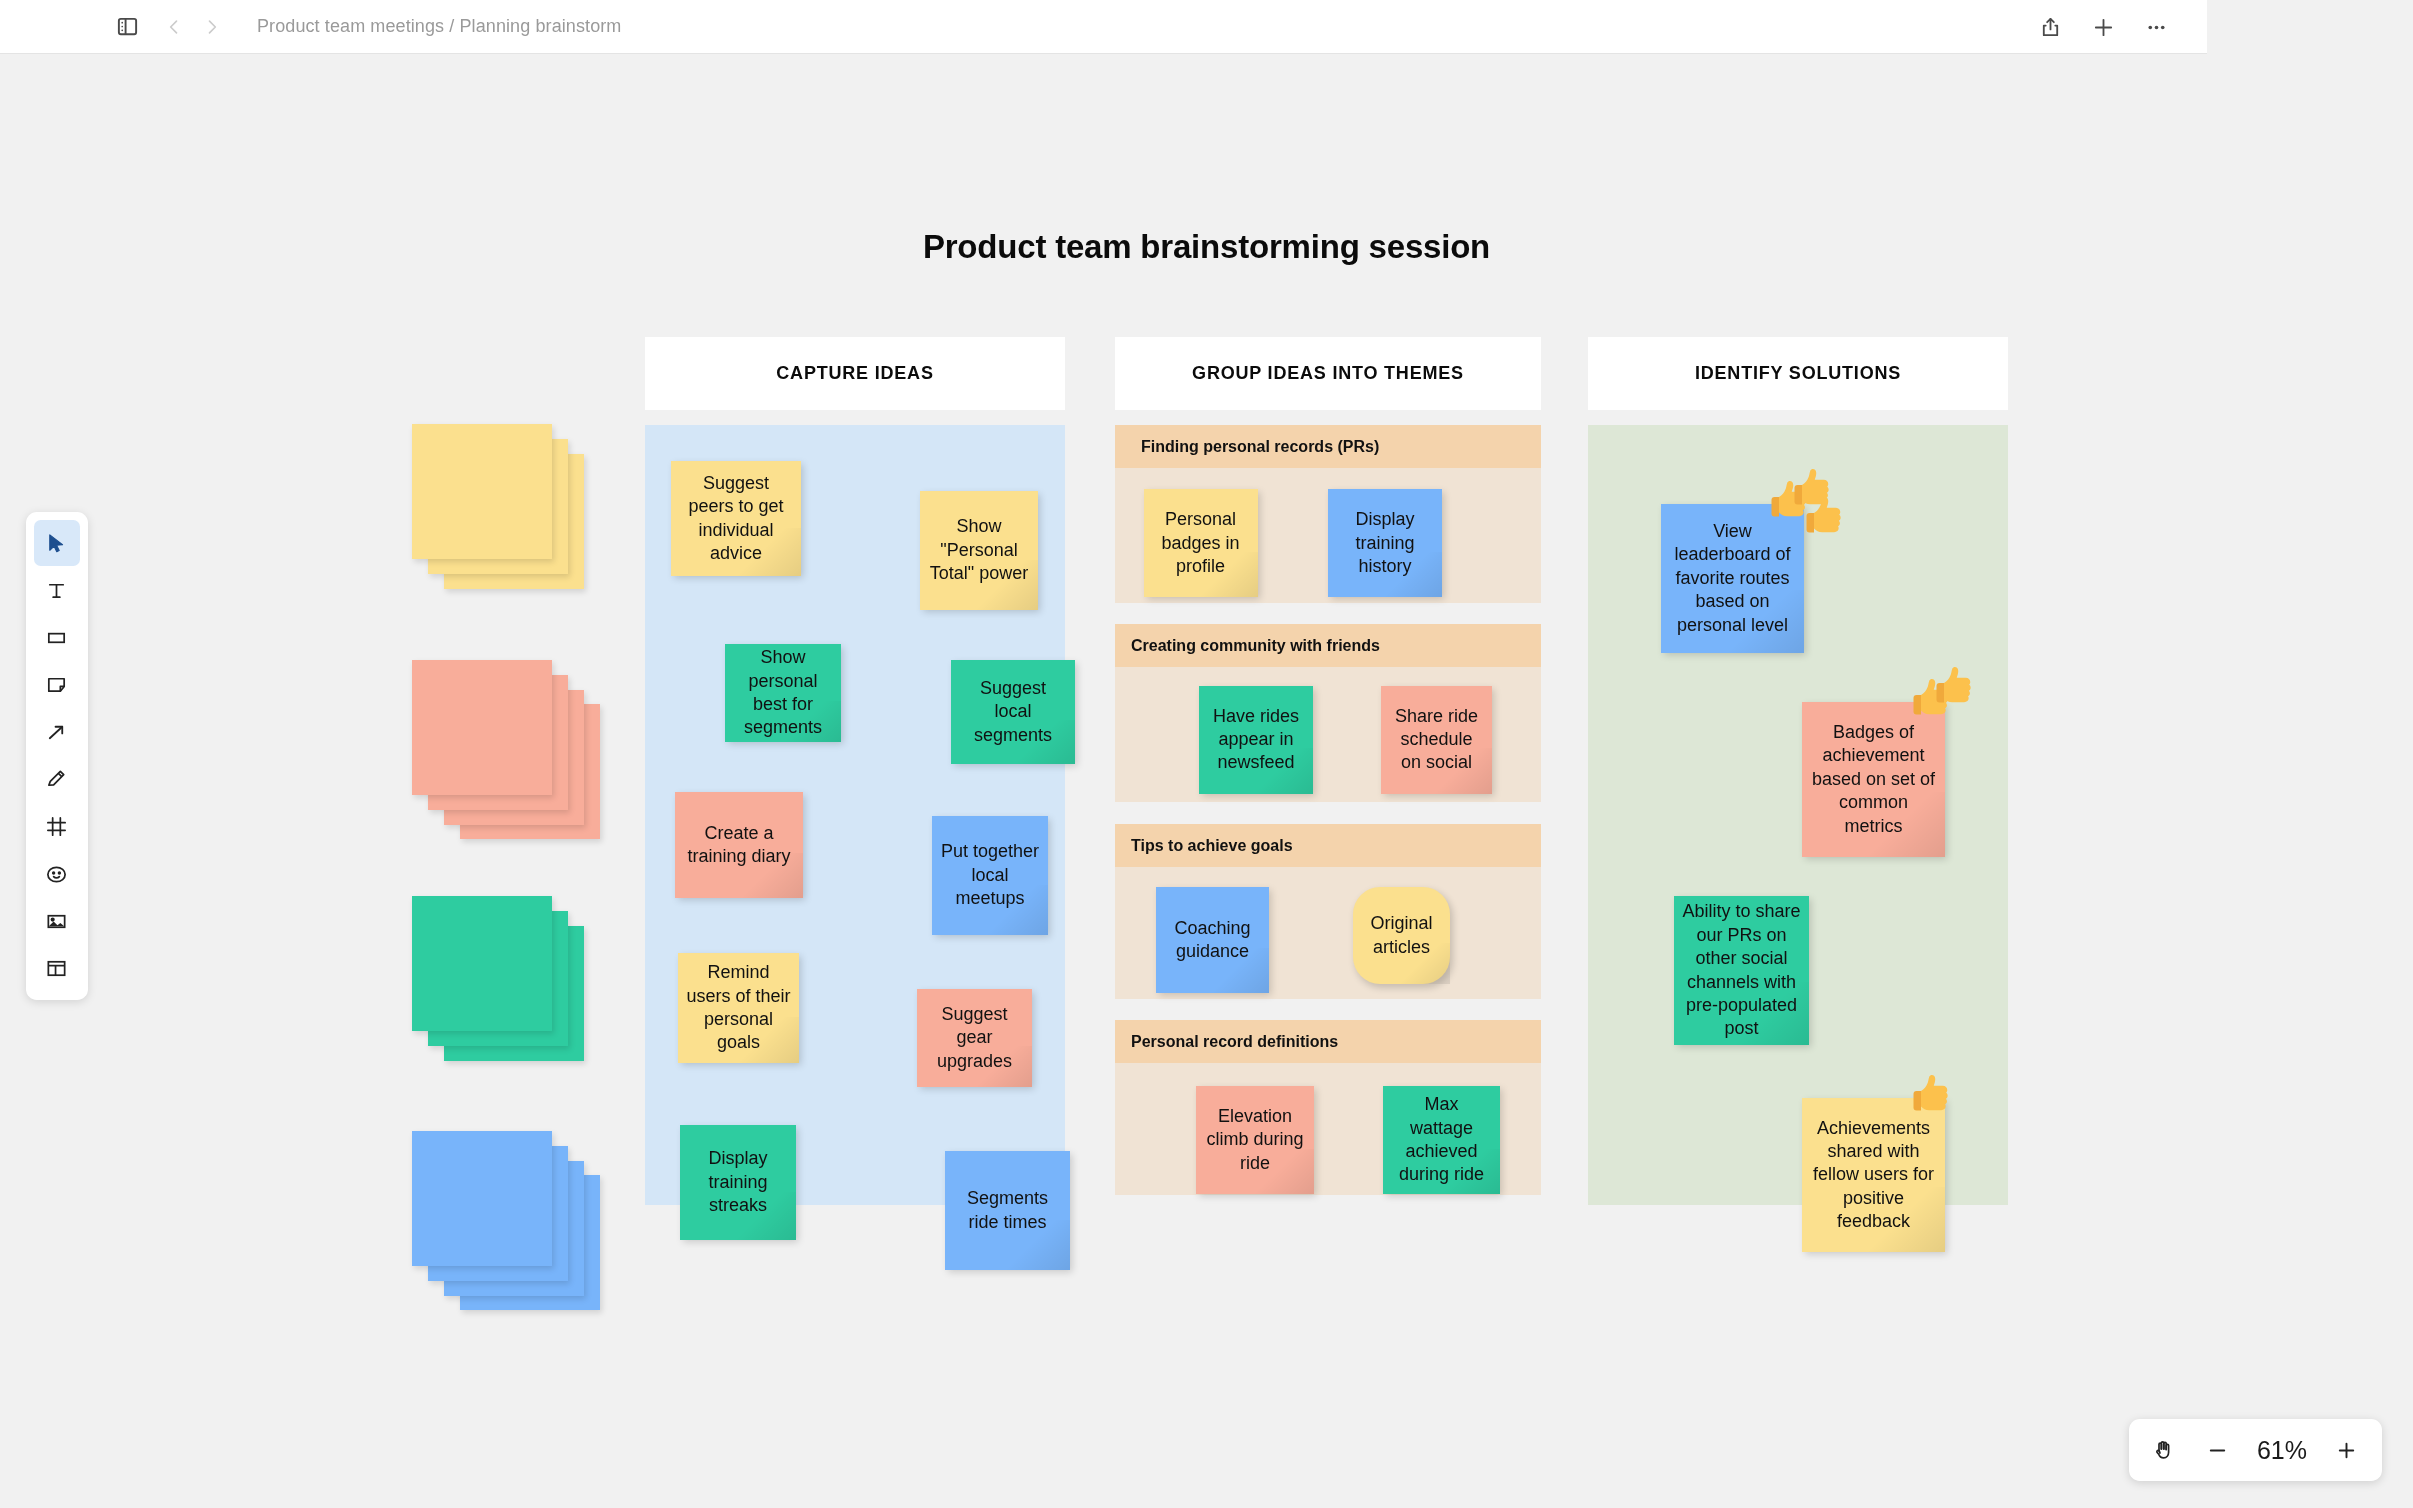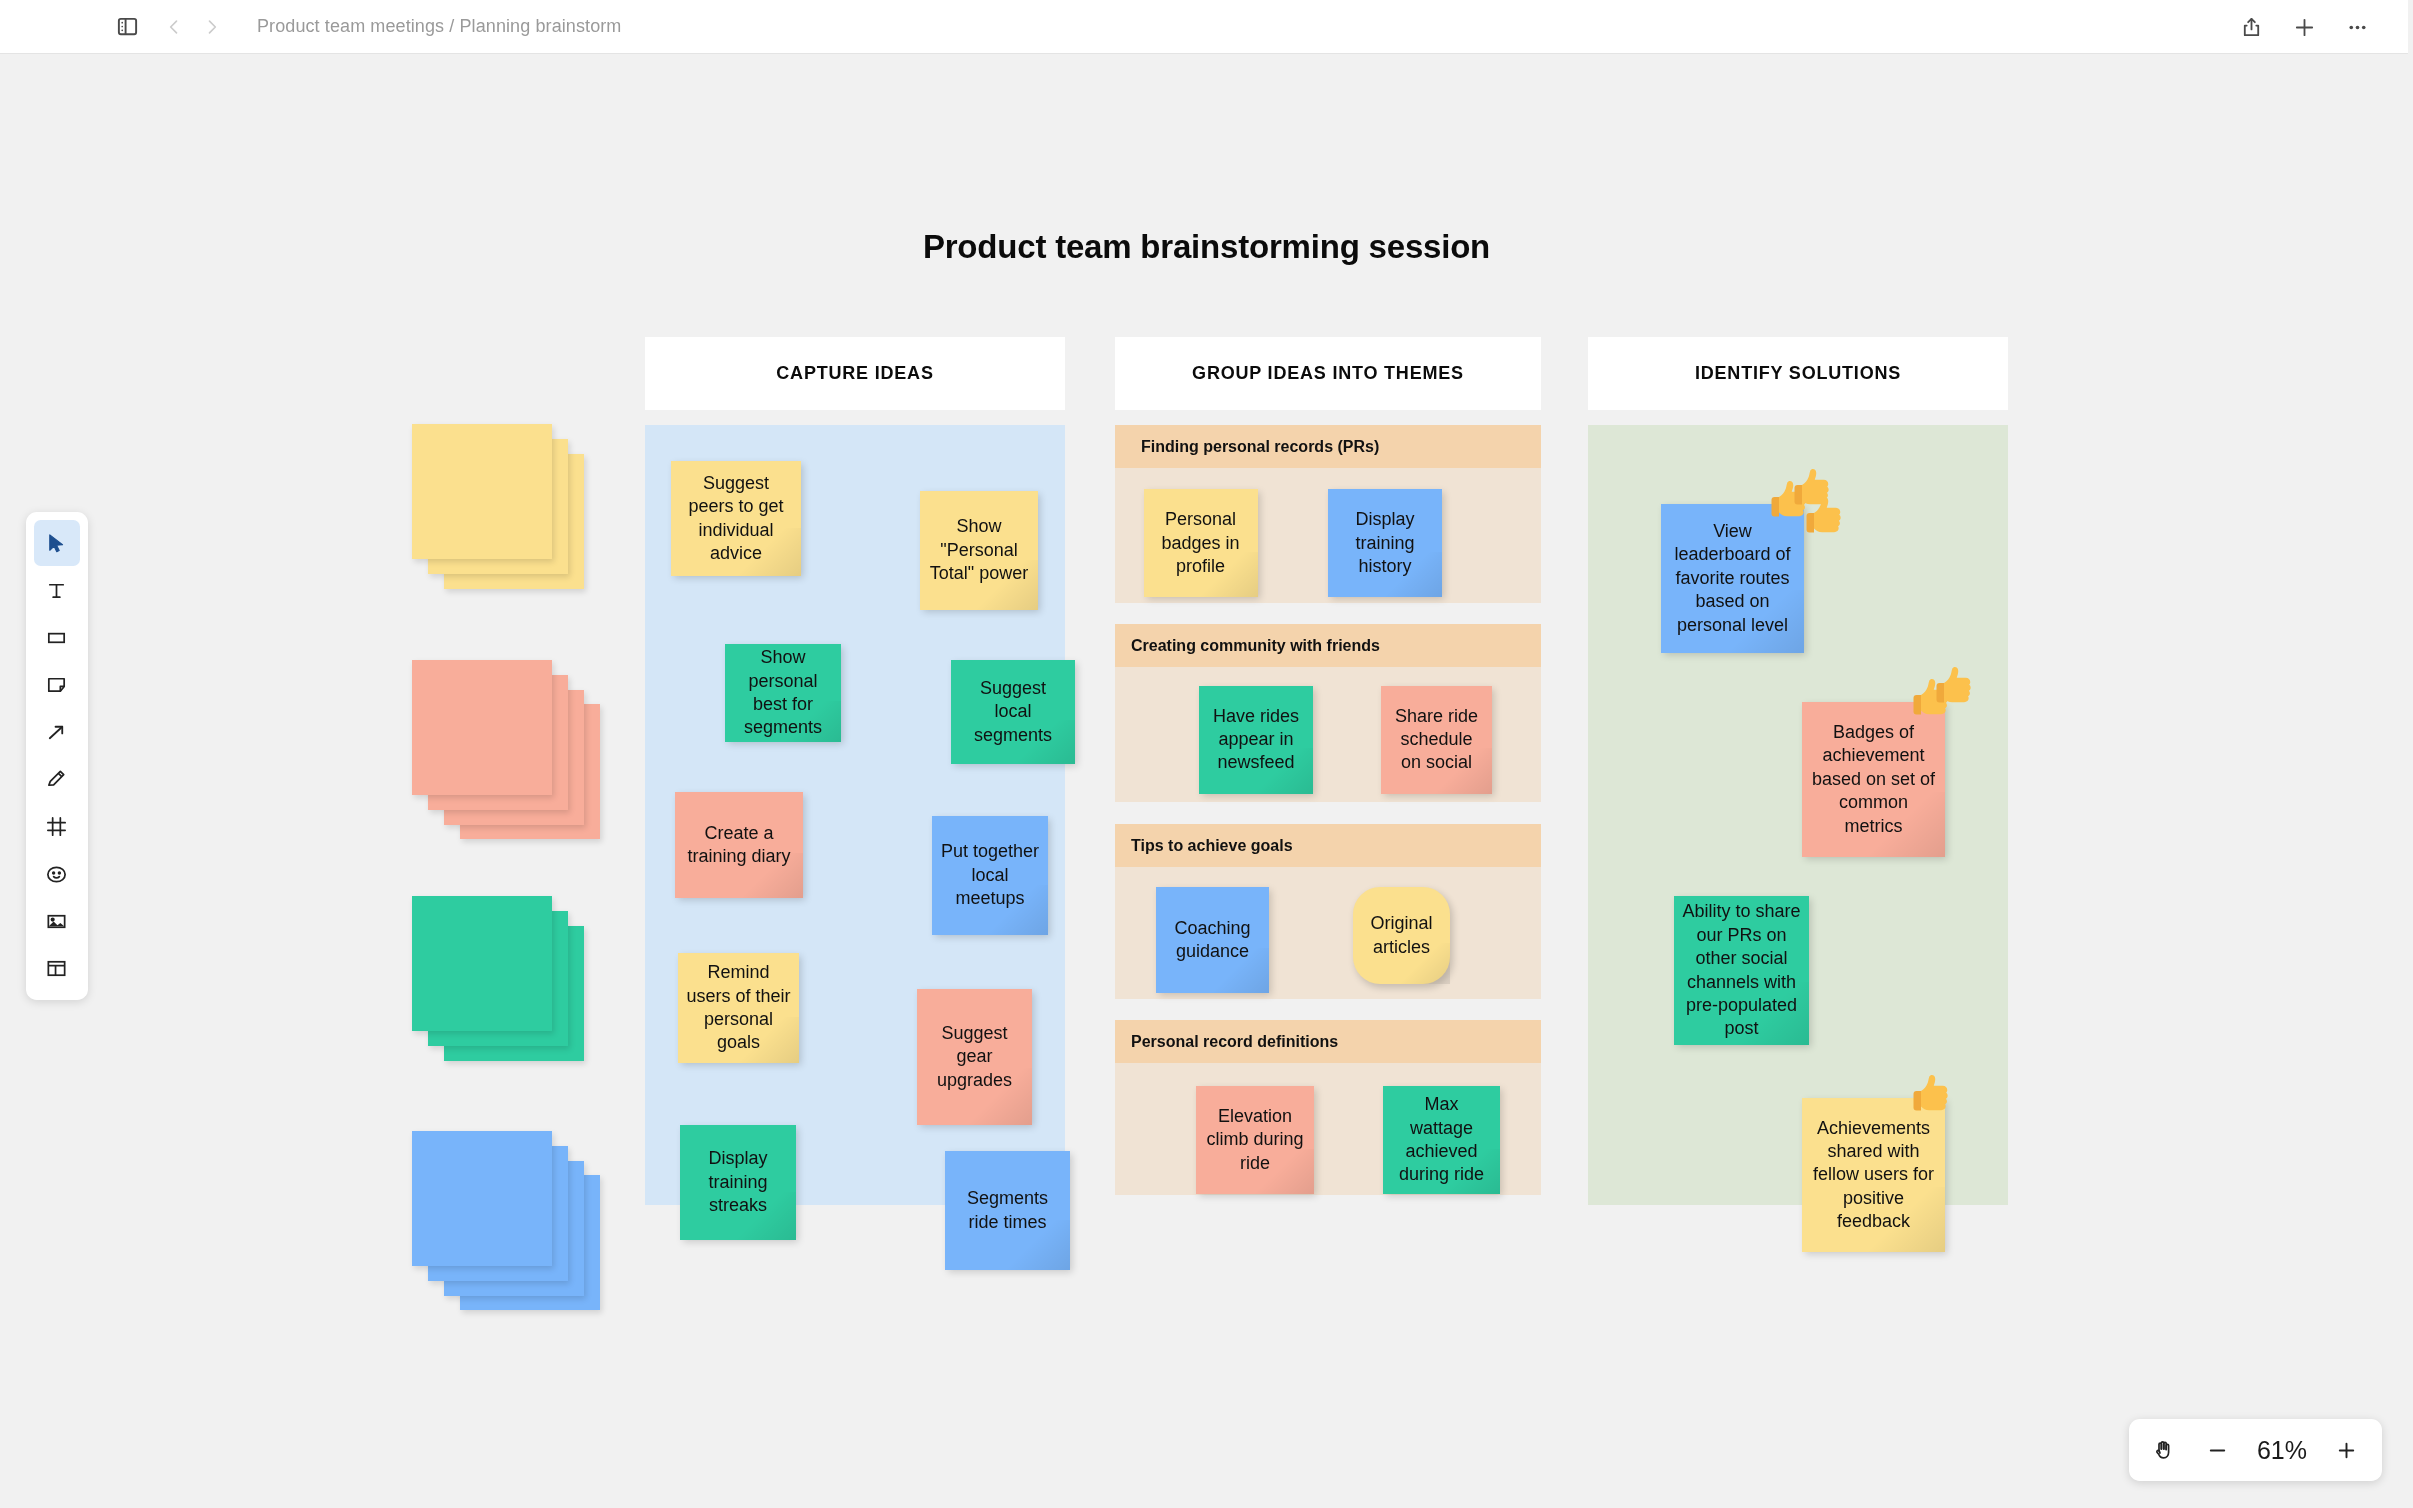--- a/index.html
+++ b/index.html
@@ -6,21 +6,21 @@
   html, body {
     width: 2413px; height: 1508px;
     background: #F1F1F1;
     font-family: "Liberation Sans", sans-serif;
     overflow: hidden;
   }
 
   
   .topbar {
     position: absolute; top: 0; left: 0;
-    width: 2408px; height: 54px;
+    width: 2207px; height: 54px;
     background: #FFFFFF;
     border-bottom: 0.7px solid #E4E4E4;
     display: flex; align-items: center;
   }
   .topbar-left { display: flex; align-items: center; gap: 0px; padding-left: 108px; }
   .tb-icon {
     width: 38px; height: 38px;
     display: flex; align-items: center; justify-content: center;
     cursor: pointer; border-radius: 4px;
   }
@@ -300,21 +300,21 @@
           </div>
           <div class="note" style="background: rgb(248, 173, 154); left: 30px; top: 367px; width: 128px; height: 106px;">
             <span>Create a training diary</span>
           </div>
           <div class="note" style="background: rgb(120, 180, 250); left: 287px; top: 391px; width: 116px; height: 119px;">
             <span>Put together local meetups</span>
           </div>
           <div class="note" style="background: rgb(251, 224, 142); left: 33px; top: 528px; width: 121px; height: 110px;">
             <span>Remind users of their personal goals</span>
           </div>
-          <div class="note" style="background: rgb(248, 173, 154); left: 272px; top: 564px; width: 115px; height: 136px;">
+          <div class="note" style="background: rgb(248, 173, 154); left: 272px; top: 564px; width: 115px; height: 98px;">
             <span>Suggest gear upgrades</span>
           </div>
           <div class="note" style="background: rgb(46, 204, 160); left: 35px; top: 700px; width: 116px; height: 115px;">
             <span>Display training streaks</span>
           </div>
           <div class="note" style="background: rgb(120, 180, 250); left: 300px; top: 726px; width: 125px; height: 119px;">
             <span>Segments ride times</span>
           </div>
         </div>
       </div>

